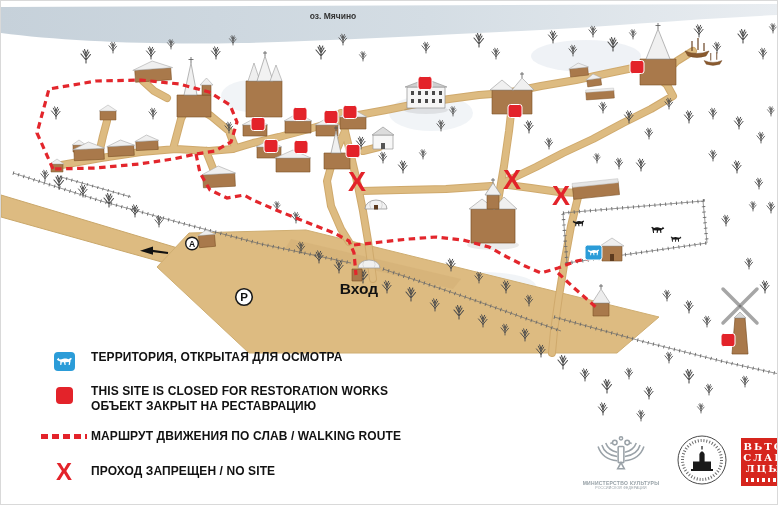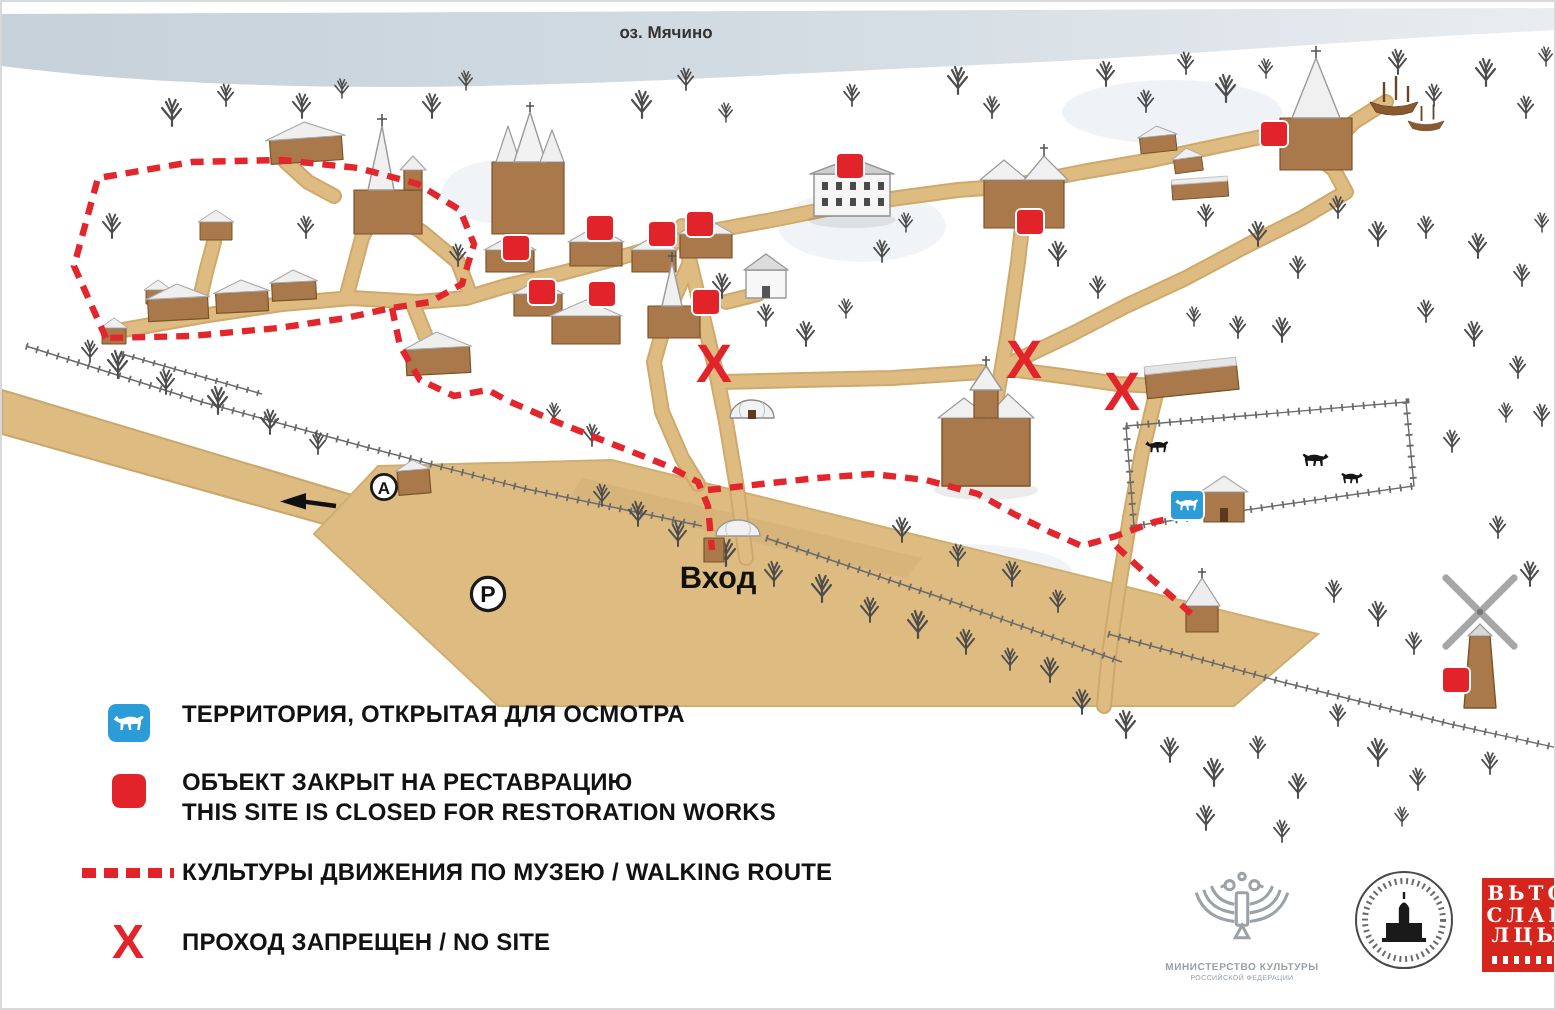--- a/index.html
+++ b/index.html
@@ -442,30 +442,30 @@
     </div>
     <div class="legend-text">
       <div>ТЕРРИТОРИЯ, ОТКРЫТАЯ ДЛЯ ОСМОТРА</div>
     </div>
   </div>
   <div class="legend-row">
     <div class="legend-icon">
           <span class="lg-red"></span>
         </div>
     <div class="legend-text">
+      <div>THIS SITE IS CLOSED FOR RESTORATION WORKS</div>
       <div>ОБЪЕКТ ЗАКРЫТ НА РЕСТАВРАЦИЮ</div>
-      <div>THIS SITE IS CLOSED FOR RESTORATION WORKS</div>
     </div>
   </div>
   <div class="legend-row center">
     <div class="legend-icon">
           <span class="lg-dash"></span>
         </div>
     <div class="legend-text">
-      <div>КУЛЬТУРЫ ДВИЖЕНИЯ ПО МУЗЕЮ / WALKING ROUTE</div>
+      <div>МАРШРУТ ДВИЖЕНИЯ ПО СЛАВ / WALKING ROUTE</div>
     </div>
   </div>
   <div class="legend-row center">
     <div class="legend-icon">
           <span class="lg-x">X</span>
         </div>
     <div class="legend-text">
       <div>ПРОХОД ЗАПРЕЩЕН / NO SITE</div>
     </div>
   </div>

